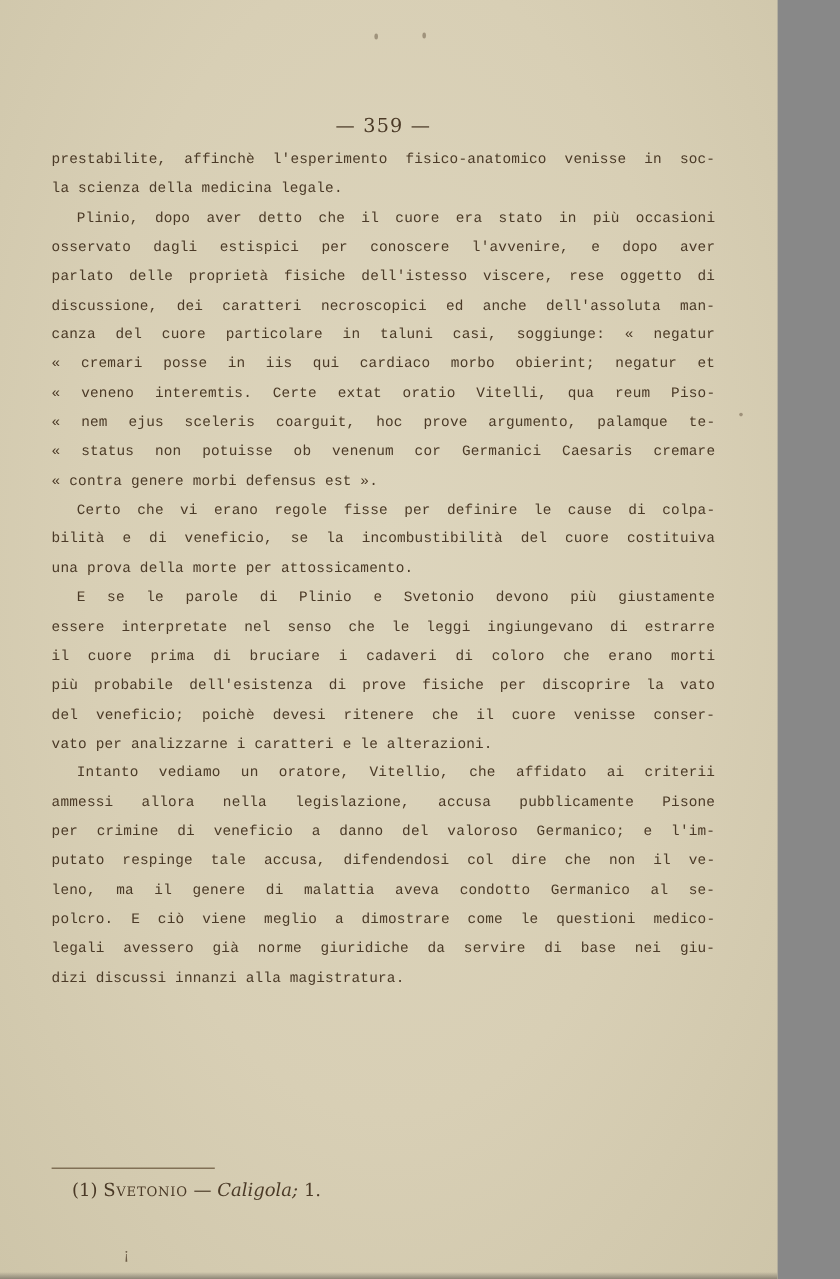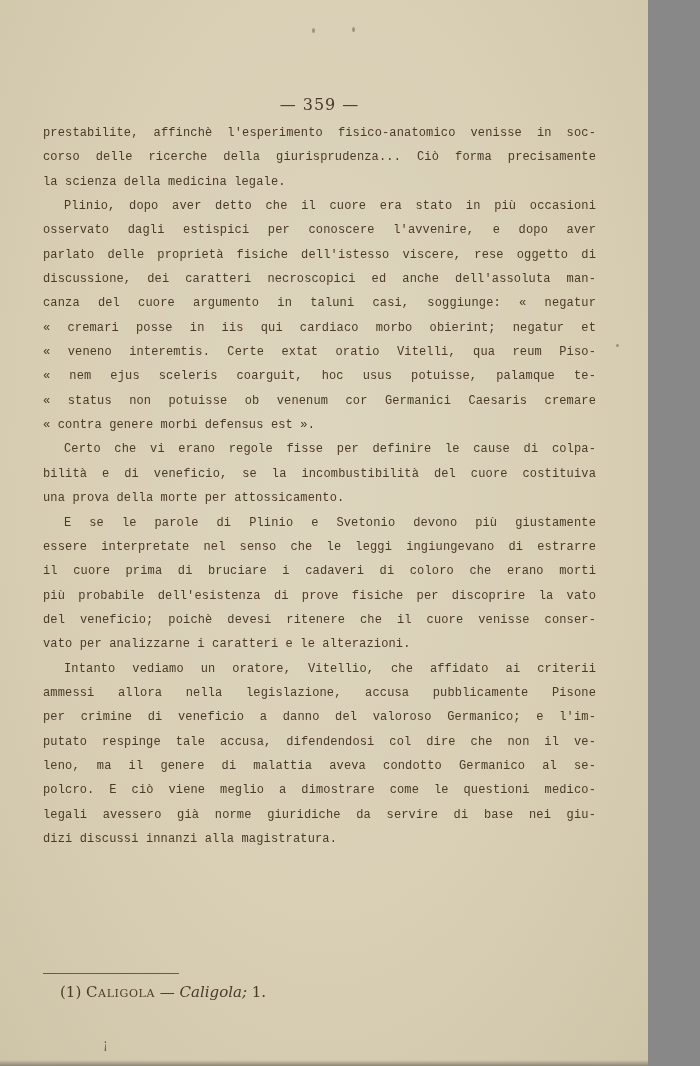--- a/index.html
+++ b/index.html
@@ -102,32 +102,31 @@
 
   <div class="speck s1"></div>
   <div class="speck s2"></div>
   <div class="speck s3"></div>
 
   <div class="page-number">— 359 —</div>
 
   <div class="text-block">
       <div class="para">
         <div class="line just">prestabilite, affinchè l'esperimento fisico-anatomico venisse in soc-</div>
-        <div class="line just">corso delle ricerche della giurisprudenza... Ciò forma precisamente</div>
         <div class="line">la scienza della medicina legale.</div>
       </div>
       <div class="para indent">
         <div class="line just">Plinio, dopo aver detto che il cuore era stato in più occasioni</div>
         <div class="line just">osservato dagli estispici per conoscere l'avvenire, e dopo aver</div>
         <div class="line just">parlato delle proprietà fisiche dell'istesso viscere, rese oggetto di</div>
         <div class="line just">discussione, dei caratteri necroscopici ed anche dell'assoluta man-</div>
-        <div class="line just">canza del cuore argumento in taluni casi, soggiunge: « negatur</div>
+        <div class="line just">canza del cuore particolare in taluni casi, soggiunge: « negatur</div>
         <div class="line just">« cremari posse in iis qui cardiaco morbo obierint; negatur et</div>
         <div class="line just">« veneno interemtis. Certe extat oratio Vitelli, qua reum Piso-</div>
-        <div class="line just">« nem ejus sceleris coarguit, hoc usus potuisse, palamque te-</div>
+        <div class="line just">« nem ejus sceleris coarguit, hoc prove argumento, palamque te-</div>
         <div class="line just">« status non potuisse ob venenum cor Germanici Caesaris cremare</div>
         <div class="line">« contra genere morbi defensus est ».</div>
       </div>
       <div class="para indent">
         <div class="line just">Certo che vi erano regole fisse per definire le cause di colpa-</div>
         <div class="line just">bilità e di veneficio, se la incombustibilità del cuore costituiva</div>
         <div class="line">una prova della morte per attossicamento.</div>
       </div>
       <div class="para indent">
         <div class="line just">E se le parole di Plinio e Svetonio devono più giustamente</div>
@@ -146,21 +145,21 @@
         <div class="line just">polcro. E ciò viene meglio a dimostrare come le questioni medico-</div>
         <div class="line just">legali avessero già norme giuridiche da servire di base nei giu-</div>
         <div class="line">dizi discussi innanzi alla magistratura.</div>
       </div>
     </div>
 
   <div class="footnote-rule"></div>
 
   <div class="footnote">
     <span>(1)</span>
-    <span class="smallcaps">Caligola</span>
+    <span class="smallcaps">Svetonio</span>
     <span>—</span>
     <span class="italic">Caligola;</span>
     <span>1.</span>
   </div>
 
   <div class="artifact">¡</div>
 
   <div class="bottom-edge"></div>
 
 </div>

